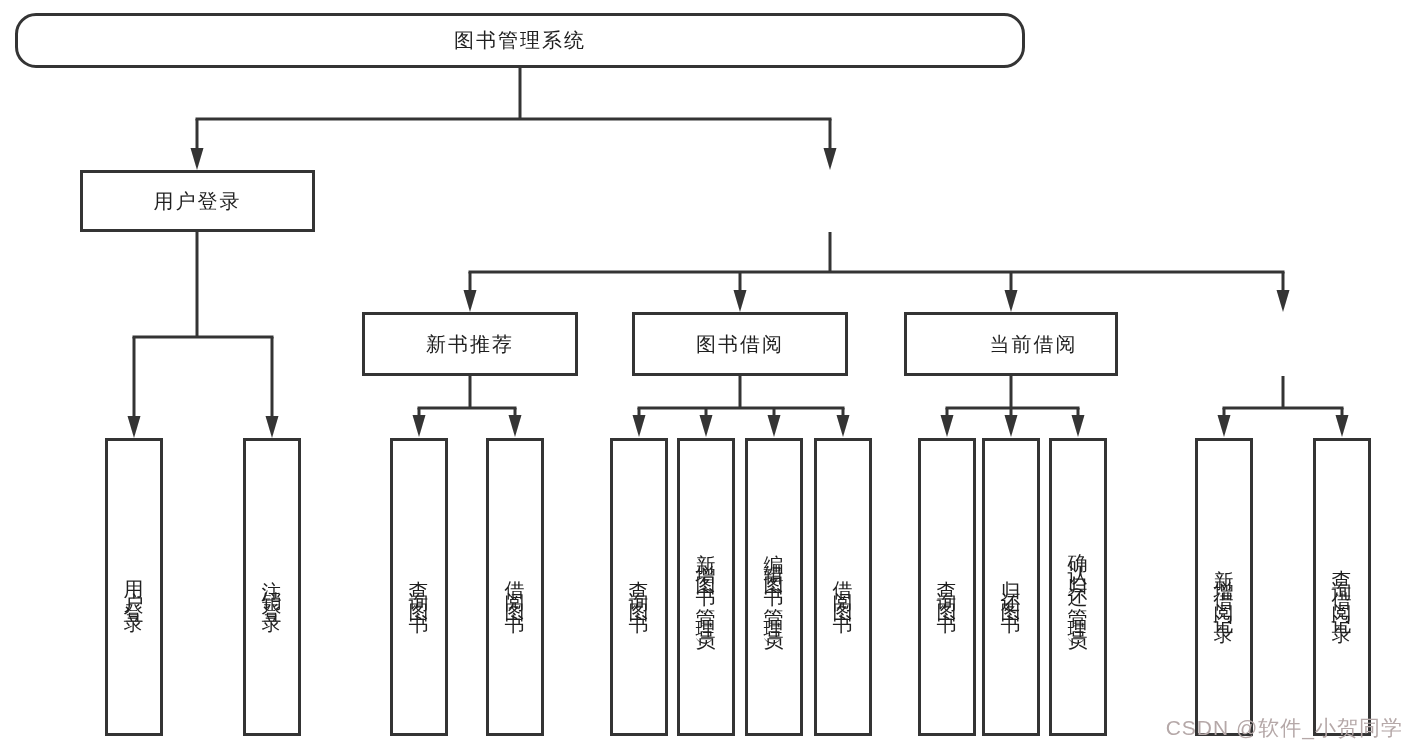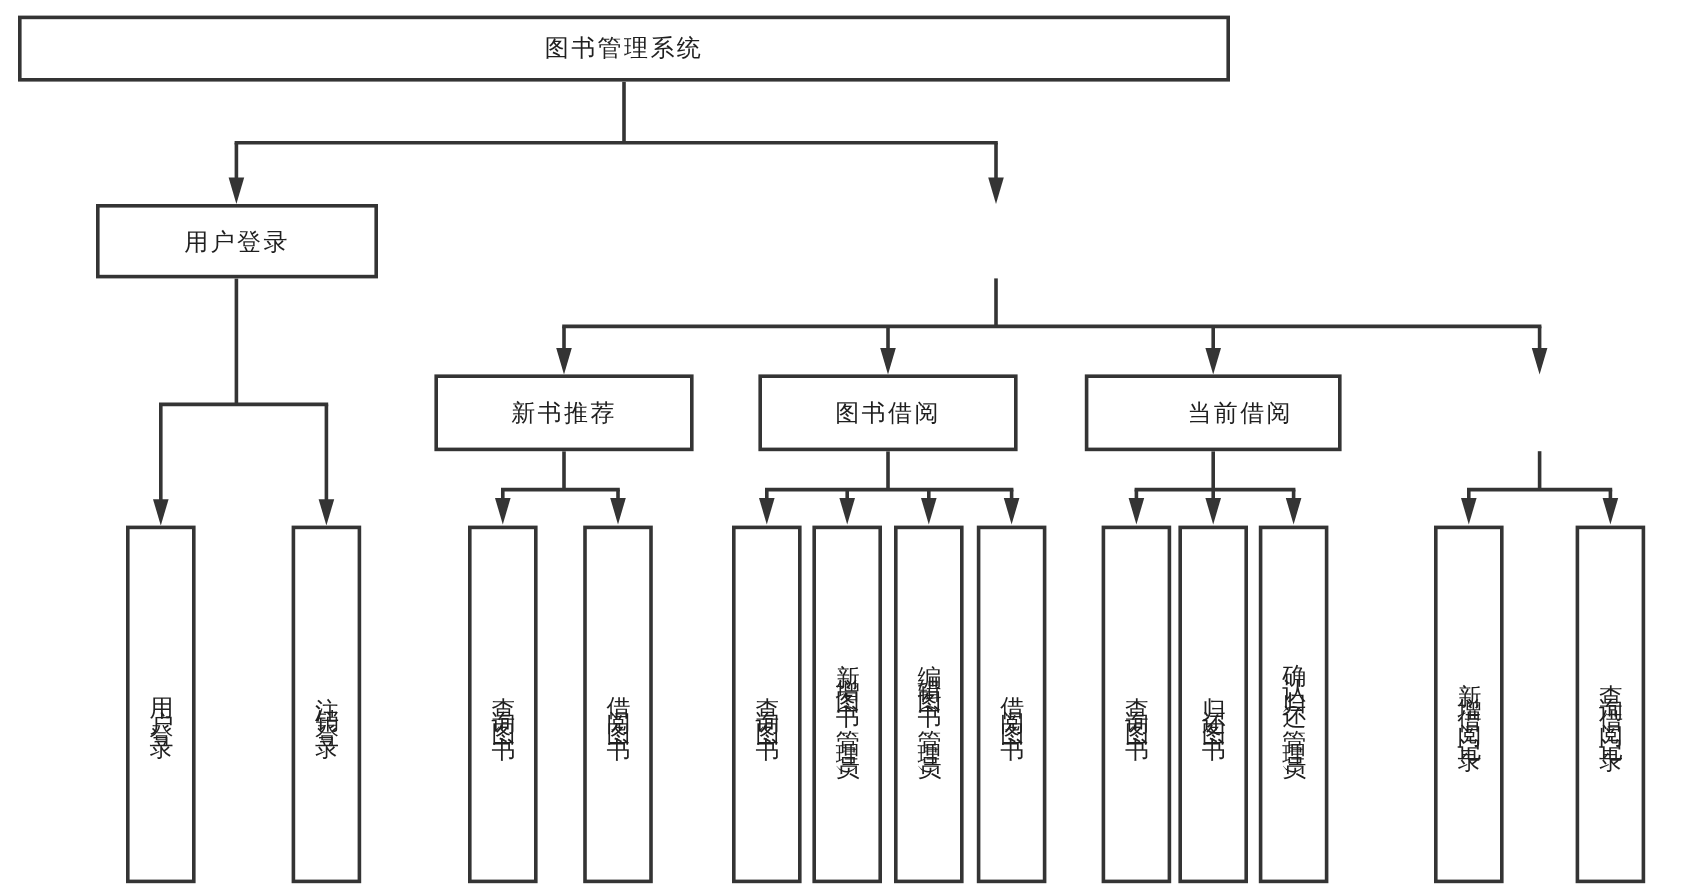--- a/index.html
+++ b/index.html
@@ -14,21 +14,21 @@
   .node{
     position:absolute;z-index:2;
     box-sizing:border-box;
     border:3px solid #343434;
     background:#ffffff;
     color:#1f1f1f;
     display:flex;align-items:center;justify-content:center;
     font-size:20px;letter-spacing:2px;
     white-space:nowrap;
   }
-  .root{left:15px;top:13px;width:1010px;height:55px;}
+  .root{left:15px;top:13px;width:1010px;height:55px;border-radius:21px;}
   .lvl2{top:170px;width:235px;height:62px;}
   .lvl3{top:312px;height:64px;}
   .leaf{
     position:absolute;z-index:2;
     box-sizing:border-box;
     top:438px;width:58px;height:298px;
     border:3px solid #343434;
     background:#ffffff;
     color:#1f1f1f;
     writing-mode:vertical-rl;
@@ -149,13 +149,14 @@
   <div class="leaf" style="left:745px;">编辑图书（管理员）</div>
   <div class="leaf" style="left:814px;">借阅图书</div>
 
   <div class="leaf" style="left:918px;">查询图书</div>
   <div class="leaf" style="left:982px;">归还图书</div>
   <div class="leaf" style="left:1049px;">确认归还（管理员）</div>
 
   <div class="leaf" style="left:1195px;">新增借阅记录</div>
   <div class="leaf" style="left:1313px;">查询借阅记录</div>
 
+  <div class="watermark">CSDN @软件_小贺同学</div>
 </div>
 
 </body></html>

